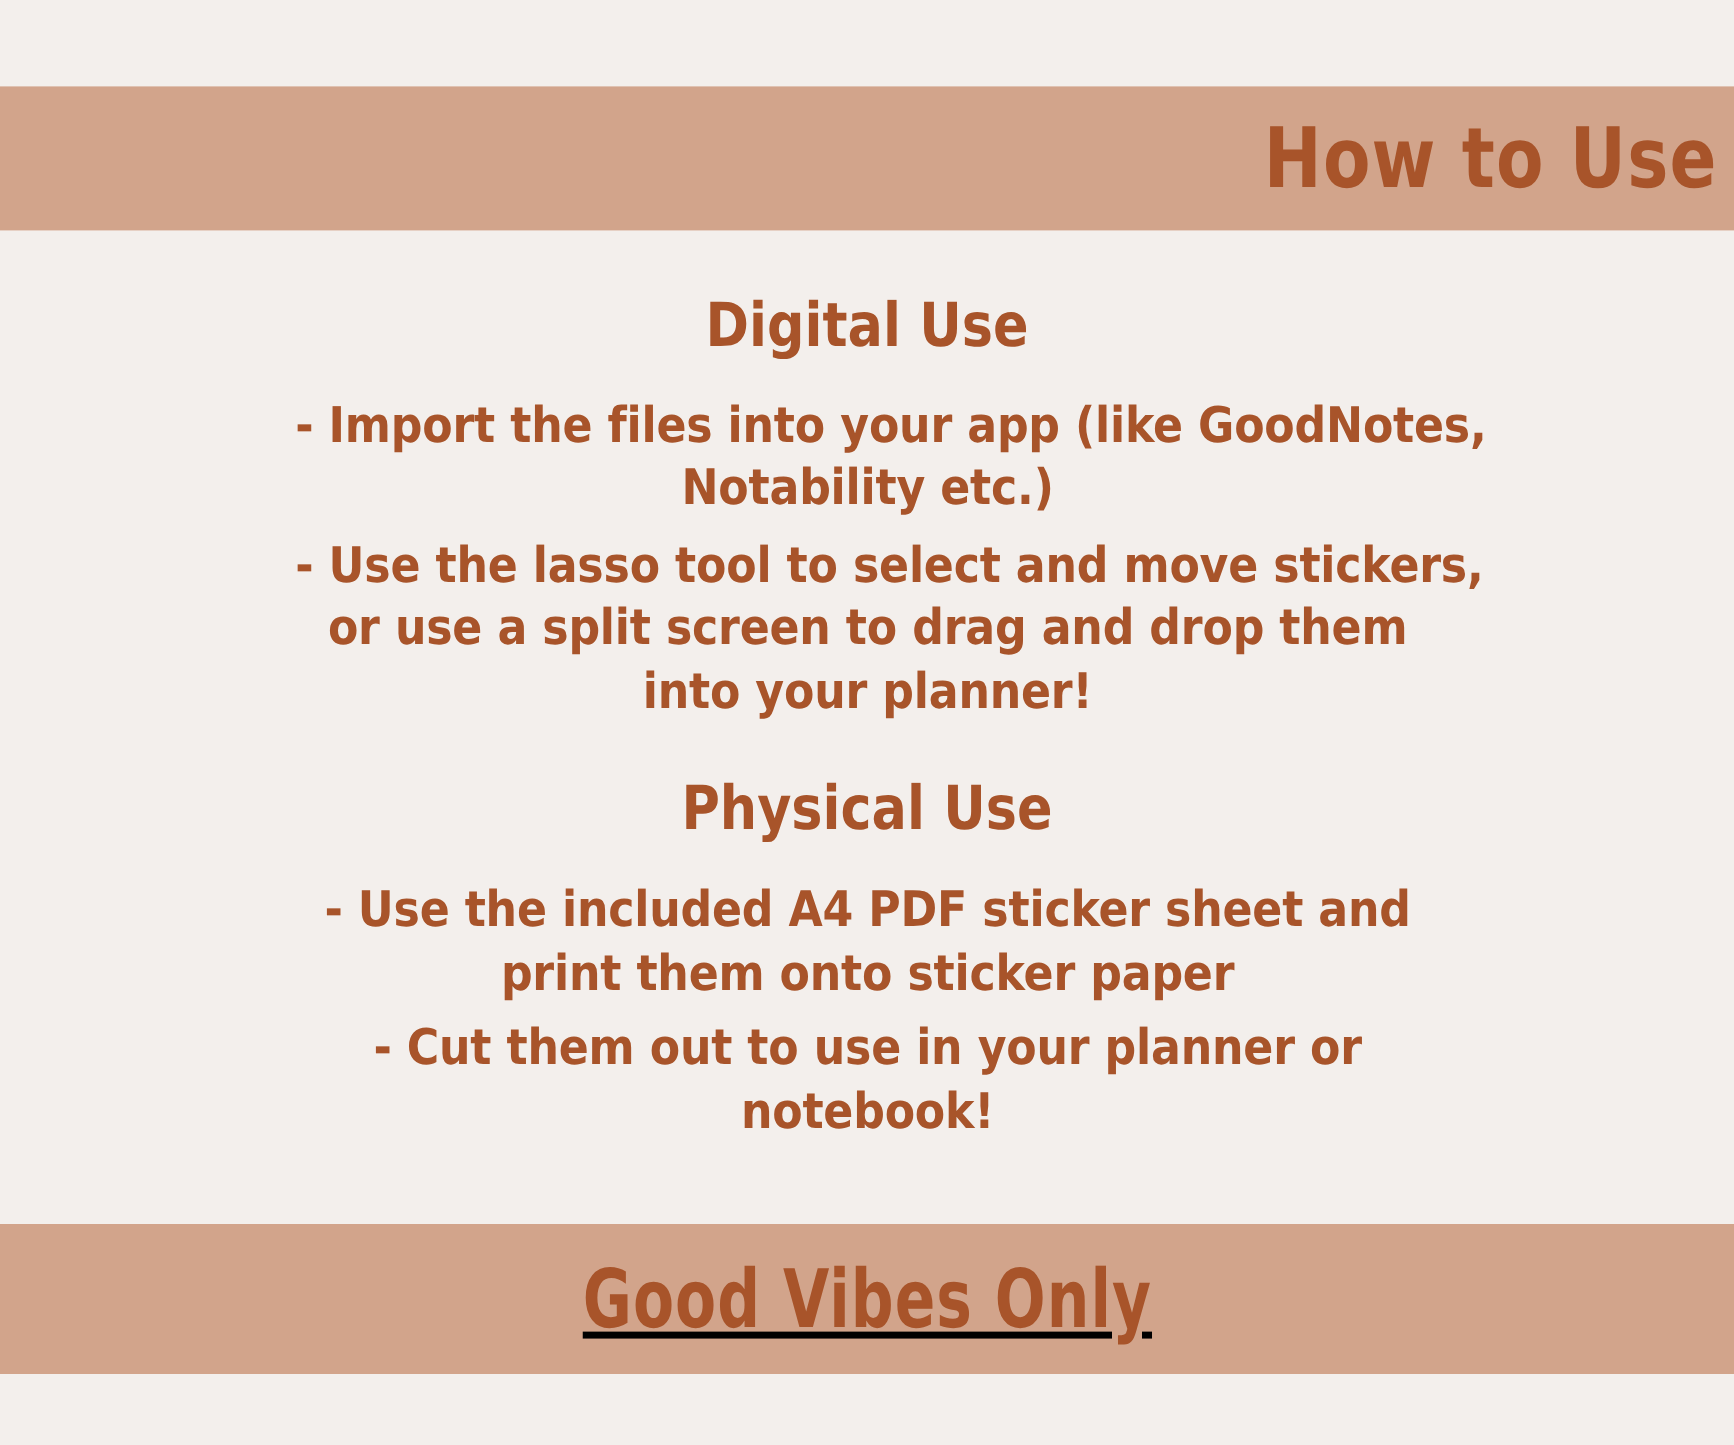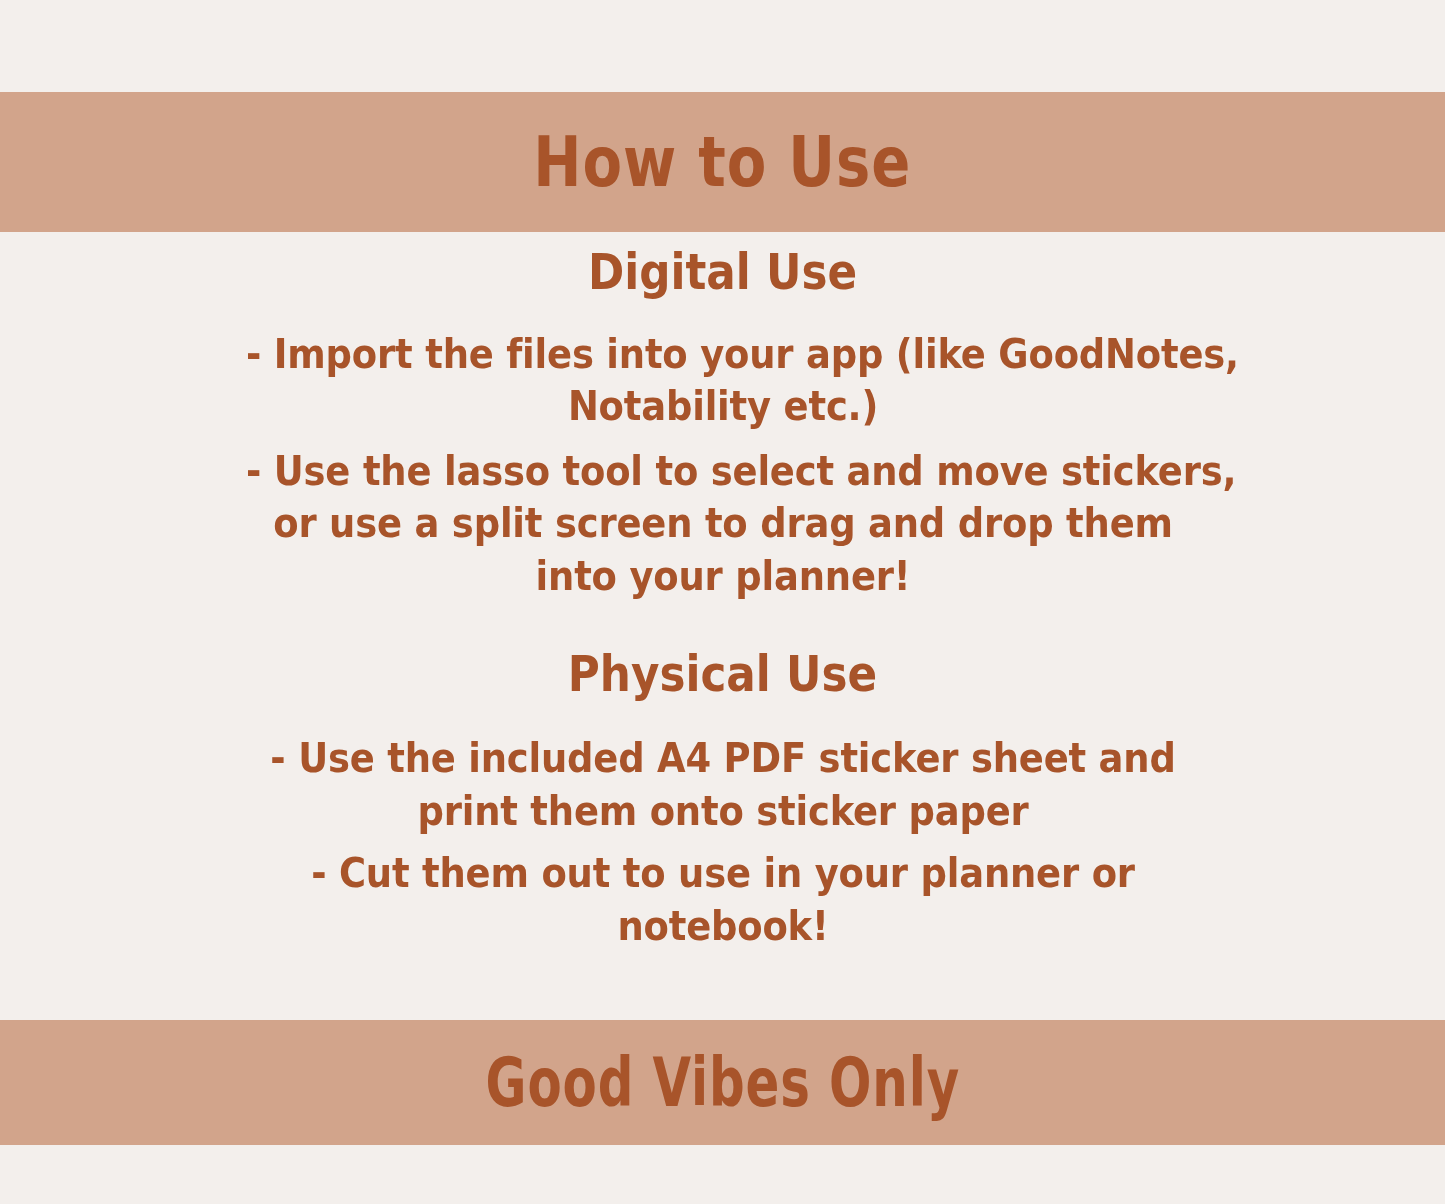--- a/index.html
+++ b/index.html
@@ -28,26 +28,28 @@
   .band {
     position: absolute;
     left: 0;
     width: 1445px;
     background: #d2a48b;
     display: flex;
     align-items: center;
     justify-content: center;
   }
   .band-header {
-    top: 92px;
-    height: 140px;
+    top: 72px;
+    height: 120px;
+    justify-content: flex-end;
   }
   .band-footer {
     top: 1020px;
     height: 125px;
+    text-decoration: underline;
   }
 
   .band-title {
     color: #a8542a;
     font-family: "DejaVu Sans", sans-serif;
     font-weight: bold;
     font-size: 62px;
     letter-spacing: 1px;
     line-height: 1;
     text-align: center;

